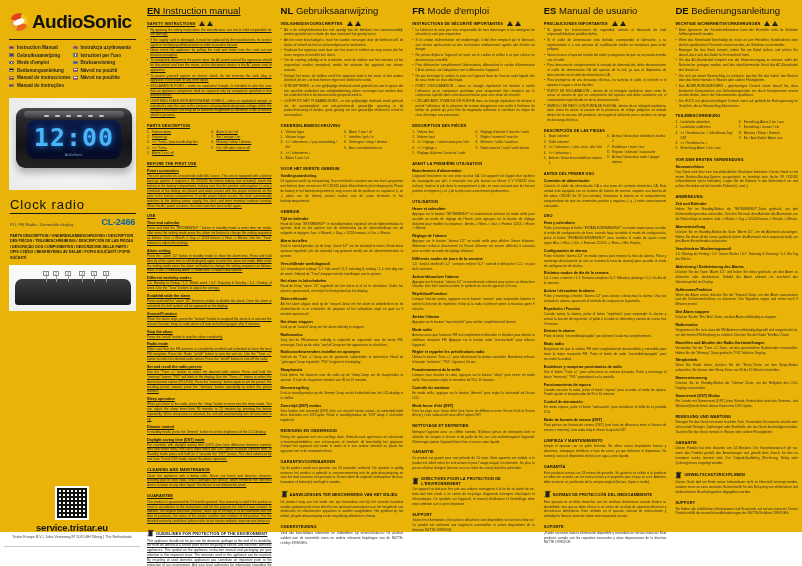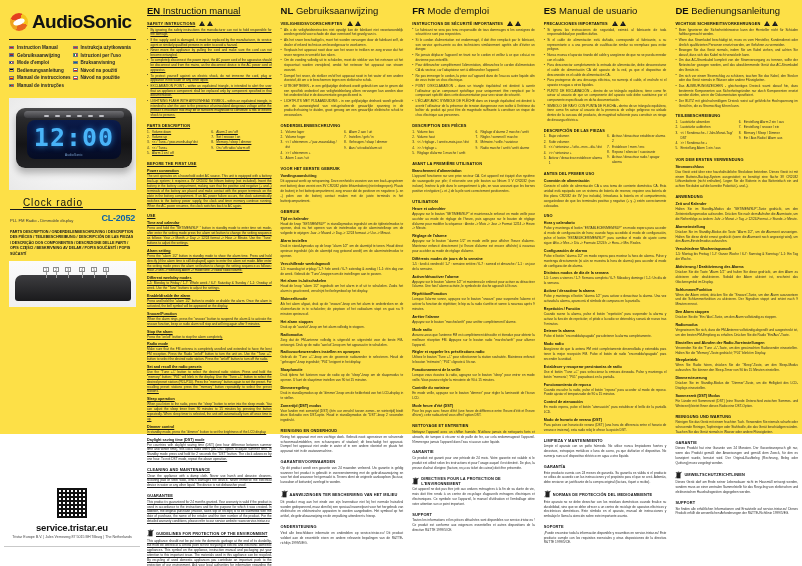--- a/index.html
+++ b/index.html
@@ -1,19 +1,19 @@
 <!DOCTYPE html>
 <html><head>
 <meta charset="utf-8">
 <style>
   * { margin:0; padding:0; box-sizing:border-box; }
   html,body { width:802px; height:566px; background:#fff; overflow:hidden; }
   body { font-family:"Liberation Sans", sans-serif; color:#1a1a1a; }
 
-  .page { position:relative; width:802px; height:434px; background:#fde047; }
+  .page { position:relative; width:802px; height:532px; background:#eab308; }
 
   
   .cover { position:absolute; left:0; top:0; width:144px; height:566px; padding:6px 6px 0 7px; }
   .brandbar { display:flex; align-items:center; gap:4px; margin:5px 0 6px 3px; }
   .logo-mark { width:18px; height:18px; border-radius:50%;
      background:conic-gradient(from 200deg,#f0a31e 0deg 90deg,#e4411f 90deg 180deg,#f6c21c 180deg 270deg,#e8661f 270deg 360deg);
      position:relative; }
   .logo-mark:after { content:""; position:absolute; left:3px; top:6px; width:12px; height:6px;
      background:#fff; border-radius:50%; transform:rotate(-20deg); }
   .brandtext { font-size:19px; font-weight:bold; letter-spacing:-0.6px; color:#131313; }
@@ -35,21 +35,21 @@
   .radio-btns { position:absolute; left:20px; top:4px; display:flex; gap:6px; }
   .radio-btns i { display:block; width:5px; height:2px; background:#bdbdc2; border-radius:1px; }
   .radio-screen { position:absolute; left:11px; top:12px; width:94px; height:39px; border-radius:8px;
      background:linear-gradient(180deg,#0b1c4a 0%,#081133 55%,#050c24 100%); overflow:hidden; }
   .radio-digits { position:absolute; left:50%; top:50%; transform:translate(-50%,-54%);
      font-family:"DejaVu Sans Mono", monospace; font-size:25px; font-weight:bold; letter-spacing:1px;
      color:#49b4f8; text-shadow:0 0 6px #1e7fd4; }
   .radio-brand { position:absolute; left:50%; bottom:2px; transform:translateX(-50%);
      font-size:3px; color:#7fa9d8; letter-spacing:.3px; }
 
-  .prod-title { font-size:10px; font-weight:normal; letter-spacing:.9px; color:#111; margin:7px 0 1px 16px;text-decoration:underline; }
+  .prod-title { font-size:13px; font-weight:normal; letter-spacing:.9px; color:#111; margin:7px 0 1px 3px; }
   .prod-rule { height:1px; background:#1a1a1a; margin:0 2px 3px 3px; }
   .prod-sub-row { display:flex; justify-content:space-between; align-items:flex-end; padding:0 3px 0 3px; }
   .prod-sub { font-size:4.2px; color:#3a3a3a; }
   .prod-model { font-size:9px; font-weight:bold; color:#0d63a8; letter-spacing:-.2px; }
 
   .parts-head { font-size:3.7px; font-weight:bold; line-height:1.5; color:#181818;
      margin:7px 3px 4px 3px; }
   .diagram { margin:0 2px; height:46px; position:relative;
      background:linear-gradient(180deg,#fbfbfb,#f0f0f0); }
   .dev-strip { position:absolute; left:6px; top:14px; width:116px; height:26px; border-radius:7px 7px 3px 3px;
@@ -174,21 +174,21 @@
           <div class="radio-digits">12:00</div>
           <div class="radio-brand">AudioSonic</div>
         </div>
       </div>
     </div>
 
     <div class="prod-title">Clock radio</div>
     <div class="prod-rule"></div>
     <div class="prod-sub-row">
       <span class="prod-sub">PLL FM Radio - Dimmable display</span>
-      <span class="prod-model">CL-2052</span>
+      <span class="prod-model">CL-2466</span>
     </div>
 
     <div class="parts-head">PARTS DESCRIPTION / ONDERDELENBESCHRIJVING / DESCRIPTION DES PIÈCES / TEILEBESCHREIBUNG / DESCRIPCIÓN DE LAS PIEZAS / DESCRIÇÃO DOS COMPONENTES / DESCRIZIONE DELLE PARTI / OPIS CZĘŚCI / BESKRIVNING AV DELAR / POPIS SOUČÁSTÍ / POPIS SÚČASTÍ</div>
 
     <div class="diagram">
       <div class="dev-strip"></div>
       <div class="cal" style="left:34px">1</div>
       <div class="cal" style="left:44px">2</div>
       <div class="cal" style="left:56px">3</div>
       <div class="cal" style="left:70px">4</div>

